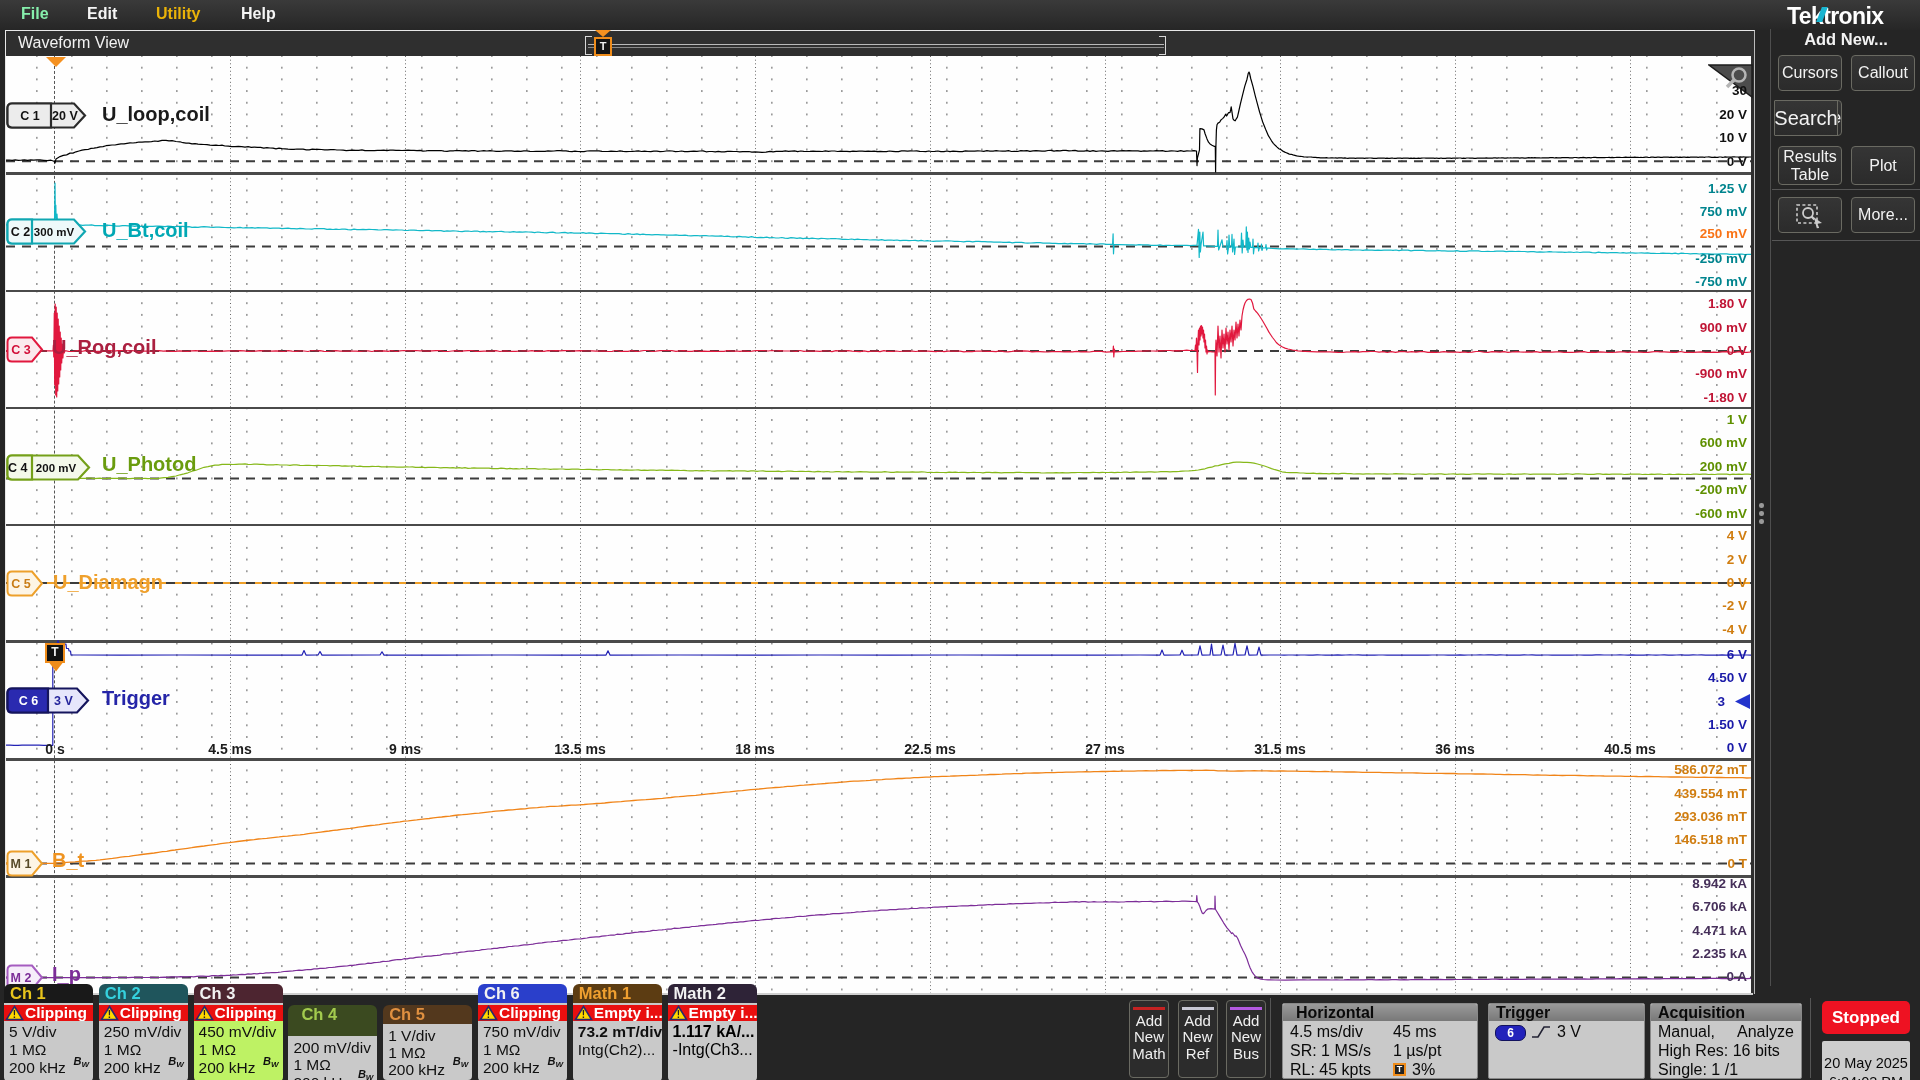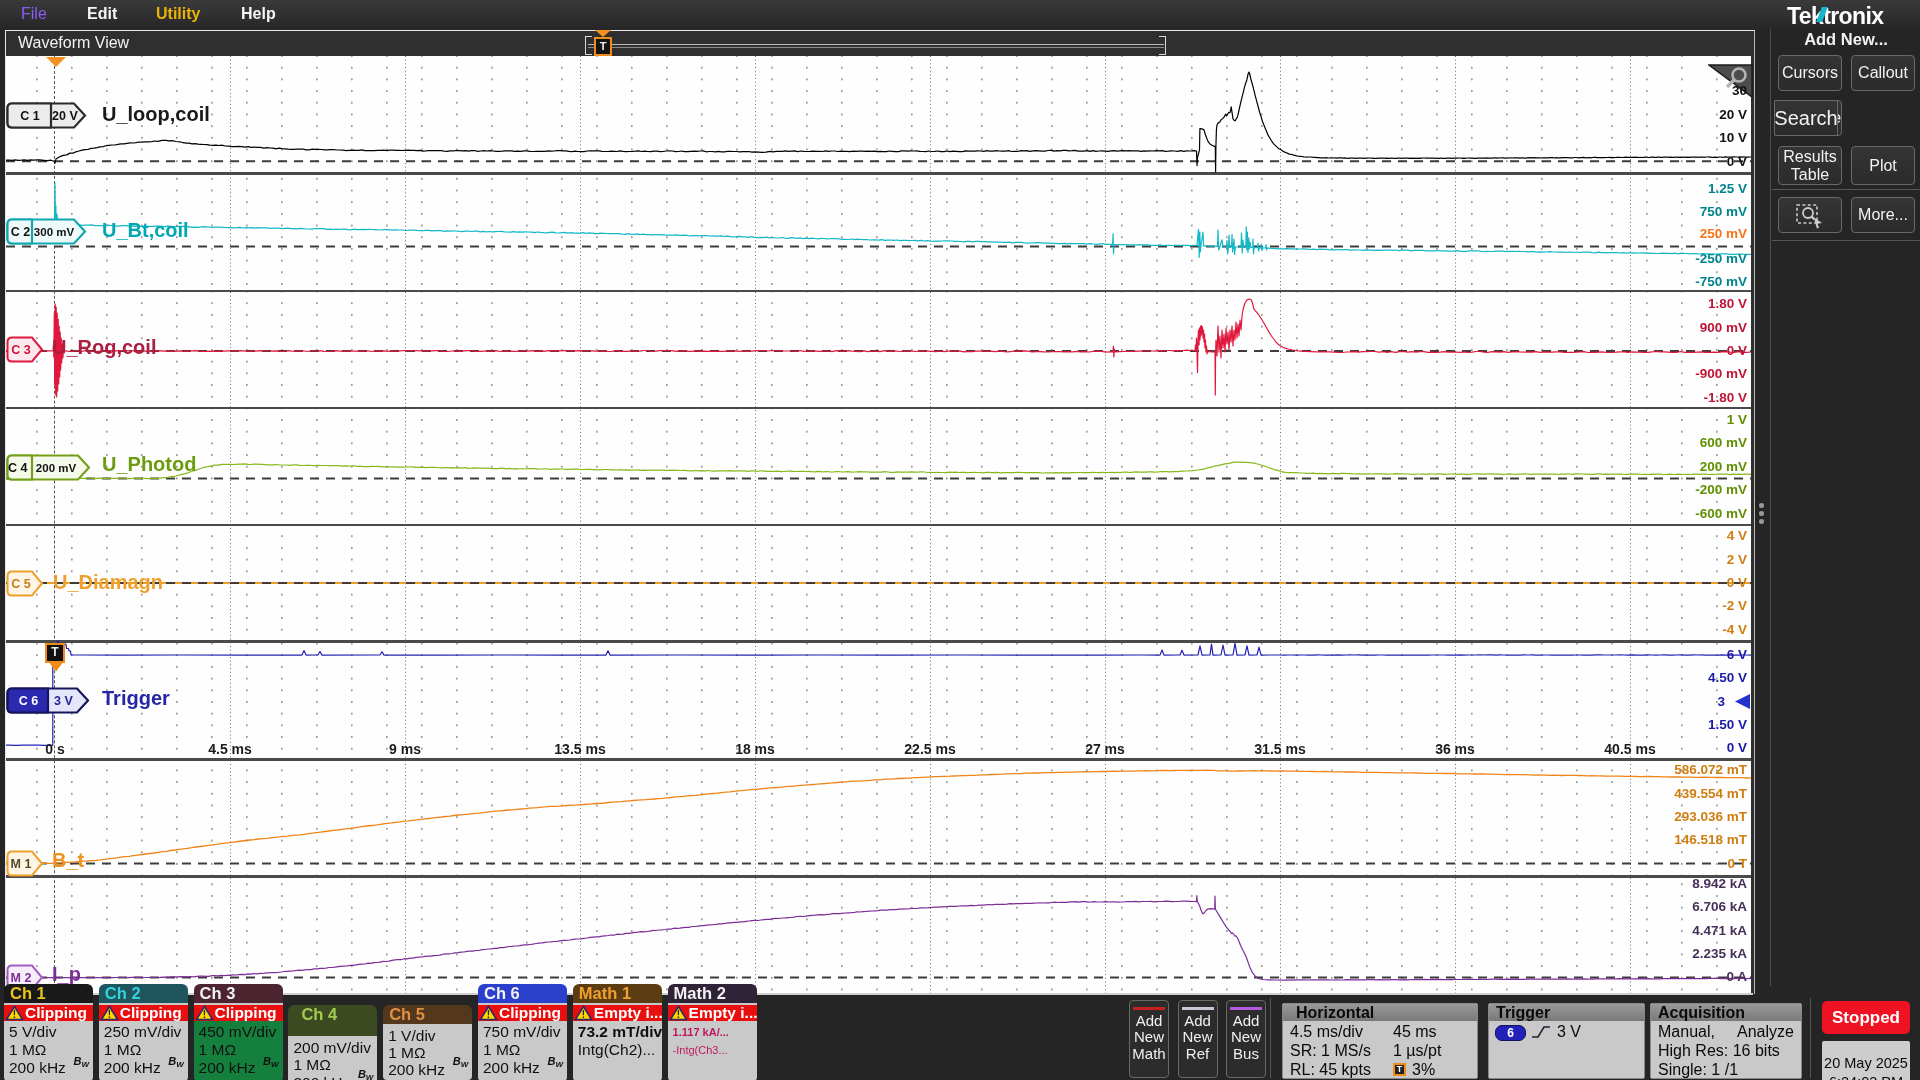--- a/index.html
+++ b/index.html
@@ -1,21 +1,21 @@
 <!DOCTYPE html>
 <html><head><meta charset="utf-8"><style>
 *{margin:0;padding:0}
 html,body{width:1920px;height:1080px;overflow:hidden;background:#252525;font-family:"Liberation Sans",sans-serif}
 .sl{position:absolute;right:173px;font-size:13.5px;font-weight:bold;white-space:nowrap}
 .tl{position:absolute;top:741px;width:80px;text-align:center;font-size:14px;font-weight:bold;color:#1c1c1c}
 .dot{position:absolute;left:0;width:4.5px;height:4.5px;border-radius:50%;background:#999;display:block}
 </style></head>
 <body>
 <div style="position:absolute;left:0;top:0;width:1920px;height:30px;background:linear-gradient(#3a3a3a,#262626)"></div>
-<div style="position:absolute;top:5px;left:21px;color:#8b5cf6;font-size:16px;font-weight:normal">File</div>
+<div style="position:absolute;top:5px;left:21px;color:#86efac;font-size:16px;font-weight:bold">File</div>
 <div style="position:absolute;top:5px;left:87px;color:#f5f5f5;font-size:16px;font-weight:bold">Edit</div>
 <div style="position:absolute;top:5px;left:156px;color:#eab308;font-size:16px;font-weight:bold">Utility</div>
 <div style="position:absolute;top:5px;left:241px;color:#f5f5f5;font-size:16px;font-weight:bold">Help</div>
 
 <div style="position:absolute;left:5px;top:30px;width:1748px;height:963px;border-top:1px solid #e8e8e8;border-left:1px solid #e8e8e8;border-right:1px solid #bbb;background:#2f2f2f"></div>
 <div style="position:absolute;left:18px;top:34px;color:#f2f2f2;font-size:16px">Waveform View</div>
 <div style="position:absolute;left:588px;top:43.5px;width:576px;height:1.6px;background:#b9b9b9"></div>
 <div style="position:absolute;left:588px;top:46.5px;width:576px;height:1px;background:#888"></div>
 <div style="position:absolute;left:585px;top:36px;width:6px;height:17px;border:1.6px solid #d8d8d8;border-right:none"></div>
 <div style="position:absolute;left:1159px;top:36px;width:6px;height:17px;border:1.6px solid #d8d8d8;border-left:none"></div>
@@ -219,21 +219,21 @@
       <div style="white-space:nowrap;overflow:hidden">200 kHz<span style="position:absolute;right:4px;bottom:6px;font-size:11px;font-weight:bold;font-style:italic">B<span style="font-size:8px;vertical-align:-2px">W</span></span></div>
     </div>
   </div>
 <div style="position:absolute;left:193.6px;top:984px;width:89px">
     <div style="height:18.5px;background:#4d2530;border-radius:6px 6px 0 0;color:#f2f2f2;font-size:16.5px;font-weight:bold;padding-left:6px;line-height:19px">Ch 3</div>
     <div style="height:2.5px;background:#c9c9c9"></div>
     <div style="height:16px;background:#e90f0f;color:#fff;font-size:15.5px;font-weight:bold;line-height:16px;white-space:nowrap;overflow:hidden;padding-left:1px"><svg width="19" height="16" style="vertical-align:-3px;margin-right:1px">
         <path d="M9.5 1.5 L17.5 14.5 H1.5 Z" fill="#ffd800" stroke="#2a2a6a" stroke-width="1.6"></path>
         <text x="9.5" y="13" text-anchor="middle" font-size="10" font-weight="bold" fill="#222">!</text>
       </svg>Clipping</div>
-    <div style="height:58px;background:#15803d;color:#101010;font-size:15.5px;padding:1.5px 0 0 5px;line-height:18.1px;position:relative;border-radius:0 0 4px 4px">
+    <div style="height:58px;background:#bef264;color:#101010;font-size:15.5px;padding:1.5px 0 0 5px;line-height:18.1px;position:relative;border-radius:0 0 4px 4px">
       <div style="white-space:nowrap;overflow:hidden">450 mV/div</div>
       <div style="white-space:nowrap;overflow:hidden">1 MΩ</div>
       <div style="white-space:nowrap;overflow:hidden">200 kHz<span style="position:absolute;right:4px;bottom:6px;font-size:11px;font-weight:bold;font-style:italic">B<span style="font-size:8px;vertical-align:-2px">W</span></span></div>
     </div>
   </div>
 <div style="position:absolute;left:288.4px;top:1005px;width:89px">
     <div style="height:31px;background:#3b4a20;border-radius:6px 6px 0 0;color:#a3cb4e;font-size:16.5px;font-weight:bold;padding-left:13px;line-height:19px">Ch 4</div>
     <div style="height:2.5px;background:#c9c9c9"></div>
     <div style="height:53px;background:#c9c9c9;color:#101010;font-size:15.5px;padding:0.5px 0 0 5px;line-height:17.3px;position:relative;border-radius:0 0 4px 4px">
       <div style="white-space:nowrap;overflow:hidden">200 mV/div</div>
@@ -275,21 +275,21 @@
       <div style="white-space:nowrap;overflow:hidden">Intg(Ch2)...</div>
     </div>
   </div>
 <div style="position:absolute;left:667.6px;top:984px;width:89px">
     <div style="height:18.5px;background:#2e2337;border-radius:6px 6px 0 0;color:#f2f2f2;font-size:16.5px;font-weight:bold;padding-left:6px;line-height:19px">Math 2</div>
     <div style="height:2.5px;background:#c9c9c9"></div>
     <div style="height:16px;background:#e90f0f;color:#fff;font-size:15.5px;font-weight:bold;line-height:16px;white-space:nowrap;overflow:hidden;padding-left:1px"><svg width="19" height="16" style="vertical-align:-3px;margin-right:1px">
         <path d="M9.5 1.5 L17.5 14.5 H1.5 Z" fill="#ffd800" stroke="#2a2a6a" stroke-width="1.6"></path>
         <text x="9.5" y="13" text-anchor="middle" font-size="10" font-weight="bold" fill="#222">!</text>
       </svg>Empty i...</div>
-    <div style="height:58px;background:#c9c9c9;color:#be185d;font-size:11px;padding:1.5px 0 0 5px;line-height:18.1px;position:relative;border-radius:0 0 4px 4px">
+    <div style="height:58px;background:#c9c9c9;color:#000000;font-size:16px;padding:1.5px 0 0 5px;line-height:18.1px;position:relative;border-radius:0 0 4px 4px">
       <div style="font-weight:bold;white-space:nowrap;overflow:hidden">1.117 kA/...</div>
       <div style="white-space:nowrap;overflow:hidden">-Intg(Ch3...</div>
     </div>
   </div>
 <div style="position:absolute;left:1129px;top:1000px;width:38px;height:76px;background:#2c2c2c;border:1px solid #6a6a62;border-radius:4px">
     <div style="margin:6px 3px 0 3px;height:2.5px;background:#c42222"></div>
     <div style="color:#f0f0f0;font-size:15px;text-align:center;line-height:16.5px;margin-top:3px">Add<br>New<br>Math</div>
   </div>
 <div style="position:absolute;left:1177.5px;top:1000px;width:38px;height:76px;background:#2c2c2c;border:1px solid #6a6a62;border-radius:4px">
     <div style="margin:6px 3px 0 3px;height:2.5px;background:#c8c8d4"></div>

